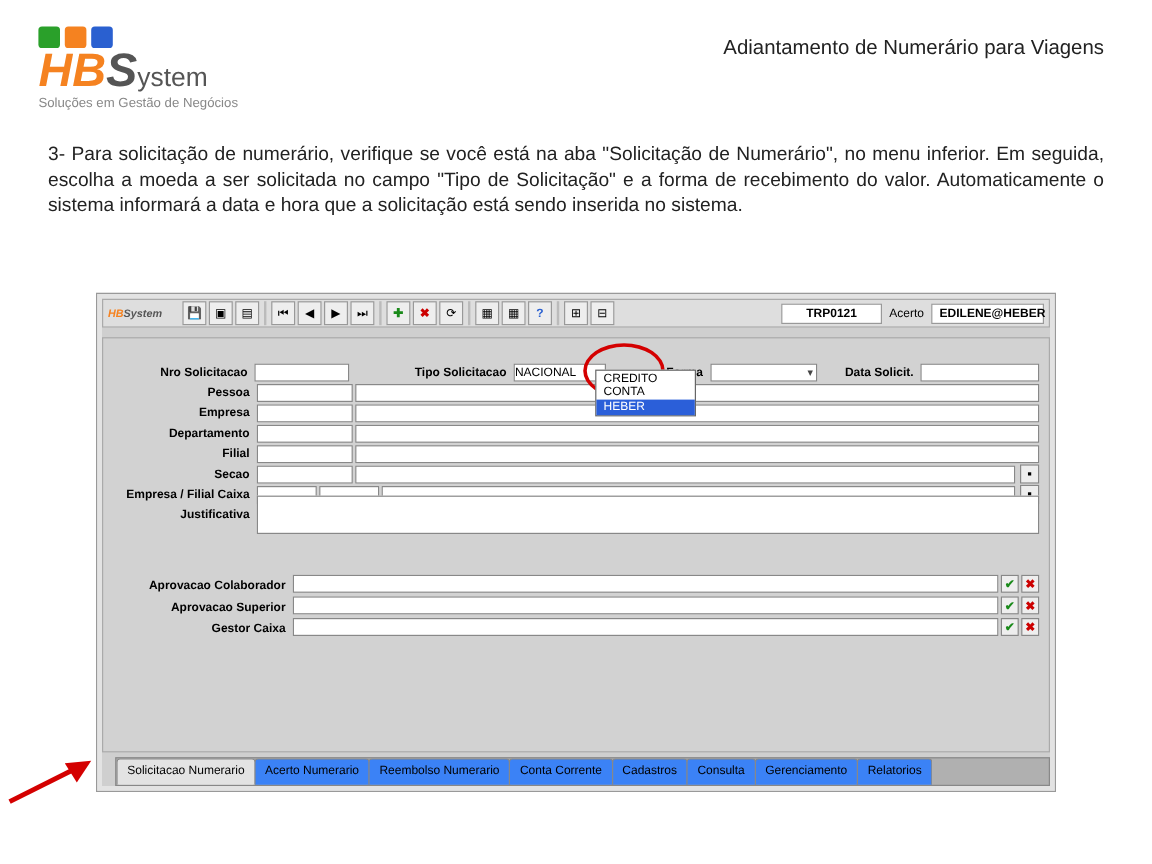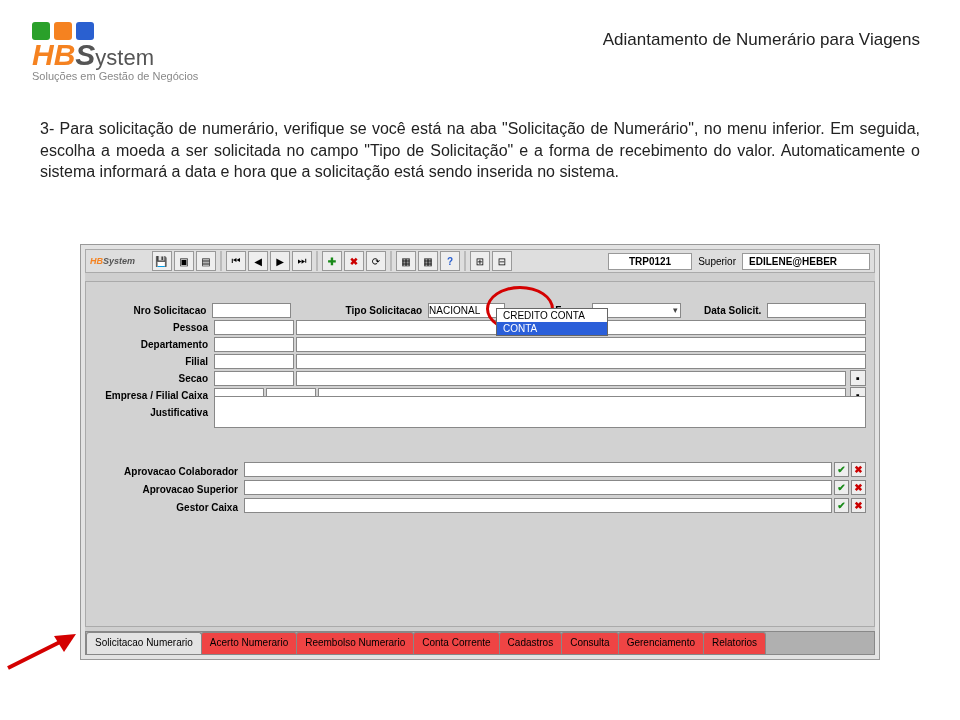--- a/index.html
+++ b/index.html
@@ -4,42 +4,42 @@
 <style>
   * { box-sizing: border-box; margin: 0; padding: 0; }
   body { width: 960px; height: 720px; background: #fff; font-family: Arial, sans-serif; position: relative; overflow: hidden; }
   .page { position: relative; width: 100%; height: 100%; }
 
   
   .logo-block { position: absolute; top: 22px; left: 32px; width: 210px; }
   .logo-icons { display:flex; gap:4px; margin-bottom:-2px;}
   .logo-icons span { width:18px; height:18px; border-radius:3px; display:inline-block;}
   .logo-row { display:flex; align-items:baseline; }
-  .logo-hb { font-size: 30px; font-weight: bold; font-style: italic; }
+  .logo-hb { font-size: 39px; font-weight: bold; font-style: italic; }
   .logo-hb .h { color:#f58220; }
   .logo-hb .b { color:#555; }
   .logo-sys { font-size:22px; color:#555; font-weight:400; }
   .logo-tag { font-size:11px; color:#888; margin-top:-2px; }
 
   .page-header { position:absolute; top:30px; right:40px; font-size:17px; color:#222; }
 
   .body-text { position:absolute; top:118px; left:40px; right:40px; font-size:16px; color:#222; line-height:1.35; text-align:justify; }
 
   
   .app { position:absolute; top:244px; left:80px; width:800px; height:416px; border:1px solid #999; background:#cfcfcf; font-size:11px; color:#000; font-family: Verdana, sans-serif; }
   .app-outer-frame { position:absolute; inset:0; border:4px solid #e3e3e3; pointer-events:none;}
   .toolbar { position:absolute; top:4px; left:4px; right:4px; height:24px; background:#dedede; border:1px solid #aaa; display:flex; align-items:center; gap:2px; padding:0 4px; }
   .tb-logo { width:60px; height:18px; display:flex; align-items:center; font-size:9px; font-style:italic; font-weight:bold;}
   .tb-logo .h{color:#f58220;} .tb-logo .b{color:#555;}
   .tb-btn { width:20px; height:20px; border:1px solid #999; background:#eee; display:flex; align-items:center; justify-content:center; font-size:10px; cursor:pointer; }
   .tb-sep { width:2px; height:20px; background:#bbb; margin:0 2px;}
   .tb-spacer { flex:1; }
   .tb-code { border:1px solid #999; background:#fff; font-size:10px; padding:2px 20px; font-weight:bold; }
   .tb-label { font-size:10px; margin:0 4px; }
-  .tb-user { border:1px solid #999; background:#fff; font-size:10px; padding:2px 6px; font-weight:bold; width:128px; }
+  .tb-user { border:1px solid #999; background:#fff; font-size:10px; padding:2px 6px; font-weight:bold; width:94px; }
 
   .form-area { position:absolute; top:36px; left:4px; right:4px; bottom:32px; background:#d2d2d2; border:1px solid #aaa; padding:10px 8px; }
   .field-row { display:flex; align-items:center; height:16px; margin-bottom:1px; }
   .lbl { width:120px; text-align:right; padding-right:6px; font-size:10px; font-weight:bold; color:#000; }
   .lbl-sm { width:90px; text-align:right; padding-right:6px; font-size:10px; font-weight:bold;margin-left:48px; }
   .lbl-xs { width:88px; text-align:right; padding-right:6px; font-size:10px; font-weight:bold; }
   .inp { height:15px; border:1px solid #888; background:#fff; font-size:10px; padding:0 3px; }
   .inp-sel { height:15px; border:1px solid #888; background:#fff; display:flex; align-items:center; font-size:10px; position:relative; }
   .inp-sel::after { content:"▾"; position:absolute; right:2px; font-size:9px; color:#444; }
   .dropdown-open { position:absolute; border:1px solid #666; background:#fff; z-index:5; font-size:10px; }
@@ -51,22 +51,22 @@
 
   .approval-row { display:flex; align-items:flex-end; height:16px; margin-bottom:2px;}
   .approval-row .lbl { width:150px; }
   .approval-row .inp { flex:1; }
   .approval-row .icon-ok, .approval-row .icon-no { width:15px; height:15px; border:1px solid #888; margin-left:2px; display:flex; align-items:center; justify-content:center; font-size:10px; font-weight:bold; cursor:pointer;}
   .icon-ok { color:#1a8a1a; background:#eee;}
   .icon-no { color:#c00; background:#eee;}
 
   .smallbtn { width:16px; height:16px; border:1px solid #888; background:#eee; display:flex; align-items:center; justify-content:center; font-size:11px; cursor:pointer; margin-left:4px;}
 
-  .tabs { position:absolute; bottom:4px; left:4px; right:4px; height:24px; display:flex; gap:0; background:#b0b0b0; border:1px solid #888; }
-  .tab { border:1px solid #888; border-bottom:none; background:#ef4444; font-size:10px; padding:4px 8px; cursor:pointer; border-radius:3px 3px 0 0; margin-right:-1px;}
+  .tabs { position:absolute; bottom:4px; left:15px; right:4px; height:24px; display:flex; gap:0; background:#b0b0b0; border:1px solid #888; }
+  .tab { border:1px solid #888; border-bottom:none; background:#3b82f6; font-size:10px; padding:4px 8px; cursor:pointer; border-radius:3px 3px 0 0; margin-right:-1px;}
   .tab.active { background:#e3e3e3; }
   .arrow-down-1 { position:absolute; top:280px; left:310px; }
   .arrow-down-2 { position:absolute; top:280px; left:460px; }
   .circle-red { position:absolute; border:3px solid #d40000; border-radius:50%; background:transparent; }
   .arrow-diag { position:absolute; left:4px; top:632px; width:80px; height:40px; }
 </style>
 </head>
 <body>
 
 <div class="page">
@@ -124,21 +124,21 @@
       <div class="tb-btn">⟳</div>
       <div class="tb-sep"></div>
       <div class="tb-btn">▦</div>
       <div class="tb-btn">▦</div>
       <div class="tb-btn" style="color:#2a60d0;font-weight:bold;">?</div>
       <div class="tb-sep"></div>
       <div class="tb-btn">⊞</div>
       <div class="tb-btn">⊟</div>
       <div class="tb-spacer"></div>
       <div class="tb-code">TRP0121</div>
-      <div class="tb-label">Superior</div>
+      <div class="tb-label">Acerto</div>
       <div class="tb-user">EDILENE@HEBER</div>
     </div>
 
     <div class="form-area">
       <div class="gap"></div>
 
       <div class="field-row">
         <div class="lbl">Nro Solicitacao</div>
         <div class="inp" style="width:80px;"></div>
         <div class="lbl-sm">Tipo Solicitacao</div>
@@ -150,20 +150,25 @@
         <div class="lbl-xs">Data Solicit.</div>
         <div class="inp" style="width:100px;"></div>
       </div>
 
       <div class="field-row">
         <div class="lbl">Pessoa</div>
         <div class="inp" style="width:80px;"></div>
         <div class="inp" style="flex:1; margin-left:2px;"></div>
       </div>
       <div class="field-row">
+        <div class="lbl">Empresa</div>
+        <div class="inp" style="width:80px;"></div>
+        <div class="inp" style="flex:1; margin-left:2px;"></div>
+      </div>
+      <div class="field-row">
         <div class="lbl">Departamento</div>
         <div class="inp" style="width:80px;"></div>
         <div class="inp" style="flex:1; margin-left:2px;"></div>
       </div>
       <div class="field-row">
         <div class="lbl">Filial</div>
         <div class="inp" style="width:80px;"></div>
         <div class="inp" style="flex:1; margin-left:2px;"></div>
       </div>
       <div class="field-row">
@@ -198,23 +203,23 @@
         <div class="icon-ok">✔</div>
         <div class="icon-no">✖</div>
       </div>
       <div class="approval-row">
         <div class="lbl">Gestor Caixa</div>
         <div class="inp"></div>
         <div class="icon-ok">✔</div>
         <div class="icon-no">✖</div>
       </div>
 
-      <div class="dropdown-open" style="top:26px; left:410px; width:112px;">
+      <div class="dropdown-open" style="top:26px; left:410px; width:84px;">
         <div class="opt">CREDITO CONTA</div>
-        <div class="opt sel">CONTA</div>
+        <div class="opt sel">HEBER</div>
       </div>
     </div>
 
     <div class="tabs">
       <div class="tab active">Solicitacao Numerario</div>
       <div class="tab">Acerto Numerario</div>
       <div class="tab">Reembolso Numerario</div>
       <div class="tab">Conta Corrente</div>
       <div class="tab">Cadastros</div>
       <div class="tab">Consulta</div>

